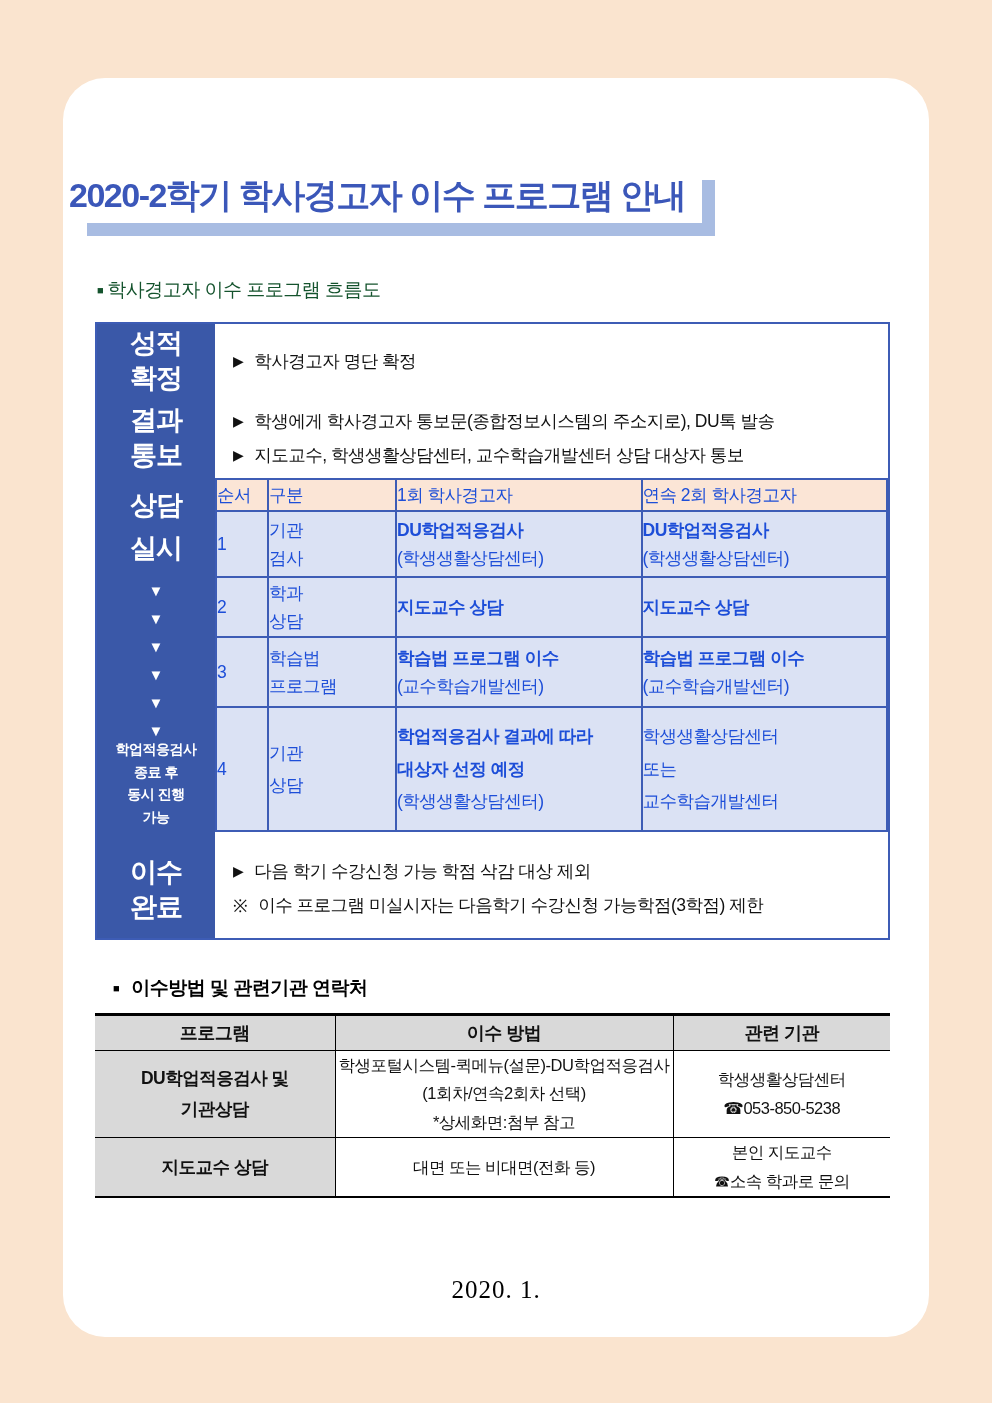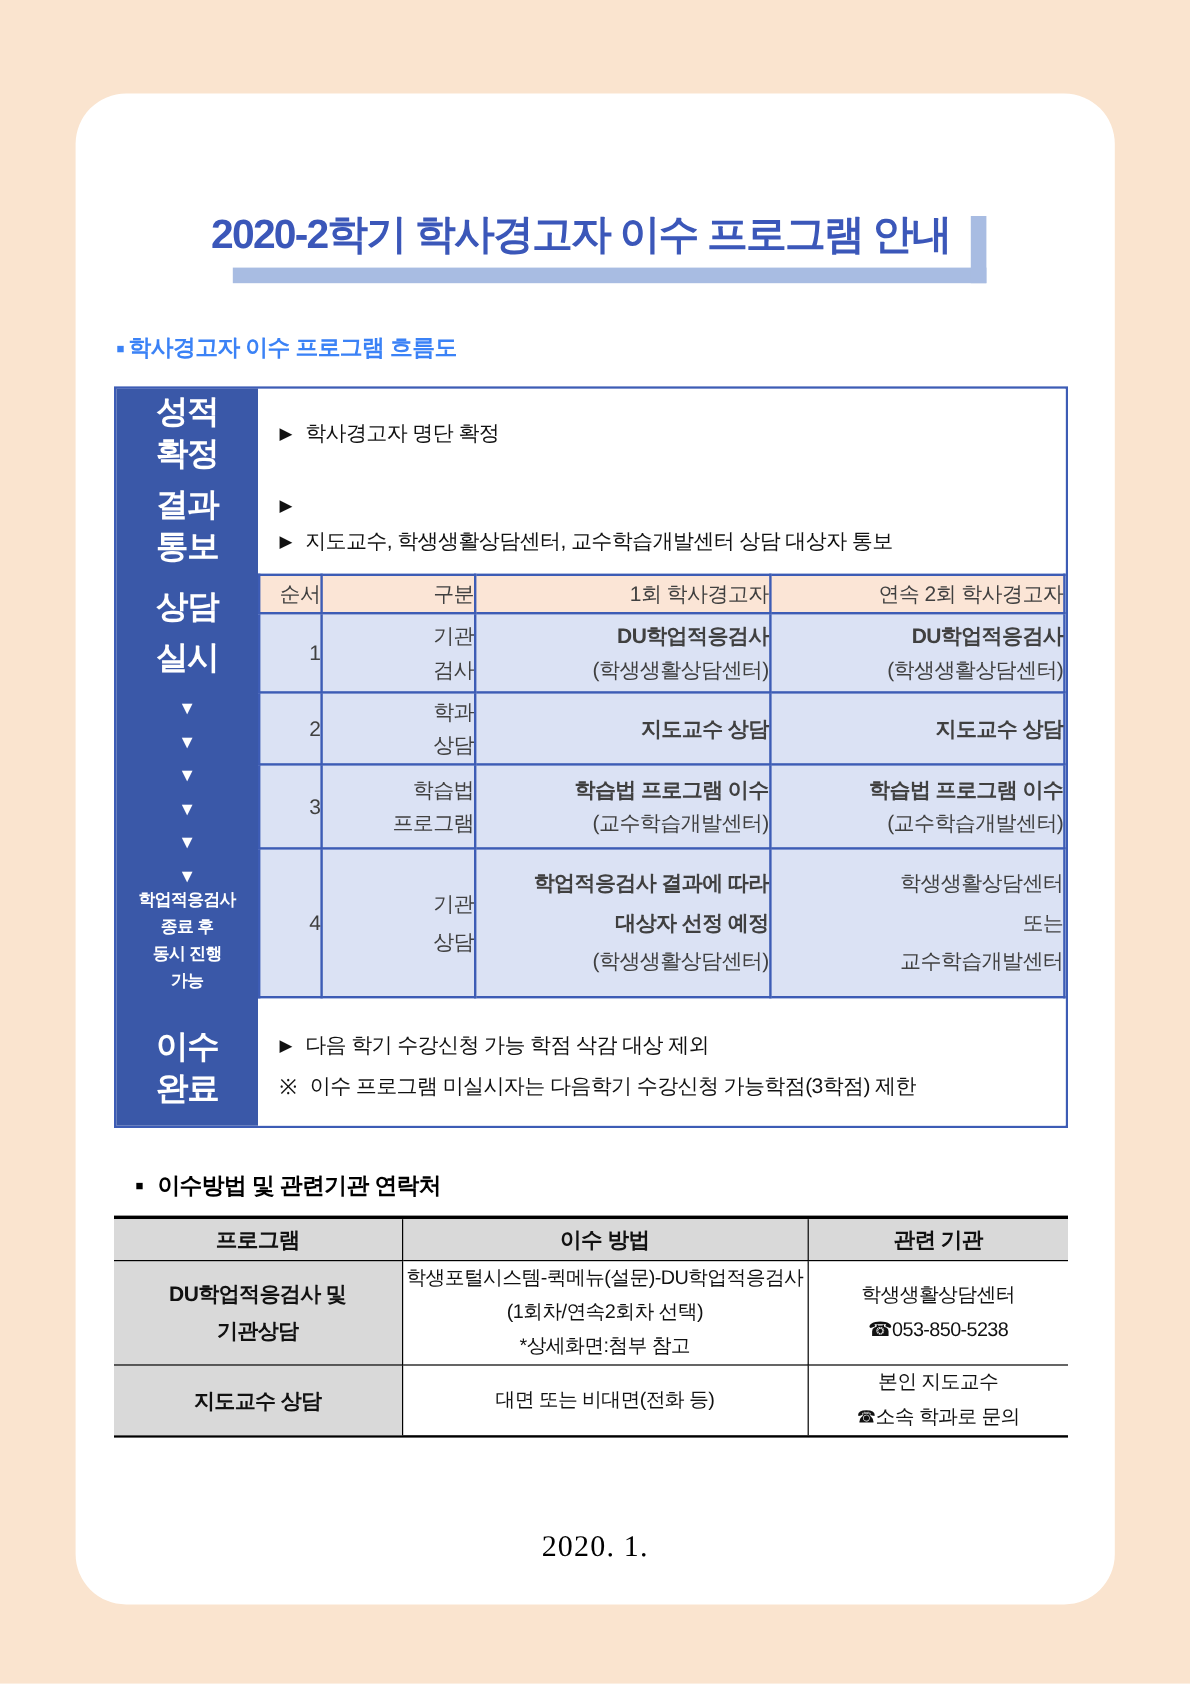--- a/index.html
+++ b/index.html
@@ -10,33 +10,33 @@
     position:relative;
     color:#111;
   }
   .card {
     position:absolute; left:63px; top:78px;
     width:866px; height:1259px;
     background:#ffffff; border-radius:42px;
   }
 
   
-  .title-block { position:absolute; left:0; right:0; top:95px; text-align:center; }
+  .title-block { position:absolute; left:0; right:0; top:95px; text-align:left; }
   .title-wrap { display:inline-block; position:relative; padding:0 30px 17px 6px; }
   .title-text {
     font-size:34px; font-weight:bold; color:#3B57B9; letter-spacing:-1.5px;
     white-space:nowrap; position:relative; z-index:2;
   }
   .title-bar-bottom { position:absolute; left:24px; right:0; bottom:0; height:13px; background:#A8BCE2; }
   .title-bar-right  { position:absolute; right:0; top:7px; bottom:0; width:13px; background:#A8BCE2; }
 
   
   .sec1-heading {
     position:absolute; left:34px; top:199px;
-    font-size:19px; font-weight:bold; color:#3b82f6; letter-spacing:-0.5px;
+    font-size:19px; font-weight:normal; color:#14532d; letter-spacing:-0.5px;
   }
   .sec1-heading .sq { font-size:11px; vertical-align:2px; margin-right:4px; }
   .sec2-heading {
     position:absolute; left:50px; top:897px;
     font-size:19px; font-weight:bold; color:#000000; letter-spacing:-0.5px;
   }
   .sec2-heading .sq { font-size:11px; vertical-align:2px; margin-right:12px; }
 
   
   .flow {
@@ -64,22 +64,22 @@
   .bullet-line { display:flex; align-items:center; gap:11px; padding-left:18px;
     font-size:17.5px; letter-spacing:-0.5px; color:#111; }
   .bullet-line .mk { font-size:14px; }
   .c1 { height:74px; display:flex; align-items:center; }
   .c2 { height:80px; display:flex; flex-direction:column; justify-content:center; gap:10px; }
   .c4 { height:96px; display:flex; flex-direction:column; justify-content:center; gap:10px; }
   .gap8 { height:8px; }
 
   table.flow-table { border-collapse:collapse; width:100%; table-layout:fixed; }
   table.flow-table td, table.flow-table th {
-    border:2px solid #3D5CB5; text-align:right; vertical-align:middle;
-    font-size:17.5px; letter-spacing:-0.5px; font-weight:normal; color:#404040;
+    border:2px solid #3D5CB5; text-align:left; vertical-align:middle;
+    font-size:17.5px; letter-spacing:-0.5px; font-weight:normal; color:#1d4ed8;
   }
   table.flow-table .col-no  { width:52px; }
   table.flow-table .col-cat { width:128px;margin-left:29px; }
   tr.ft-head { height:32px; }
   tr.ft-head td { background:#FBE5D6; }
   tr.ft-r1 { height:66px; } tr.ft-r2 { height:60px; }
   tr.ft-r3 { height:70px; } tr.ft-r4 { height:124px; }
   tr.ft-body td { background:#DBE2F4; }
   .l { display:block; line-height:1.6; }
   .b { font-weight:bold; }
@@ -164,20 +164,21 @@
     <div class="flow-content">
       <div class="c1">
         <div class="bullet-line">
           <span class="mk">▶</span>
           <span>학사경고자 명단 확정</span>
         </div>
       </div>
       <div class="c2">
         <div class="bullet-line">
           <span class="mk">▶</span>
+          <span>학생에게 학사경고자 통보문(종합정보시스템의 주소지로), DU톡 발송</span>
         </div>
         <div class="bullet-line">
           <span class="mk">▶</span>
           <span>지도교수, 학생생활상담센터, 교수학습개발센터 상담 대상자 통보</span>
         </div>
       </div>
 
       <table class="flow-table">
         <tbody>
             <tr class="ft-head">

